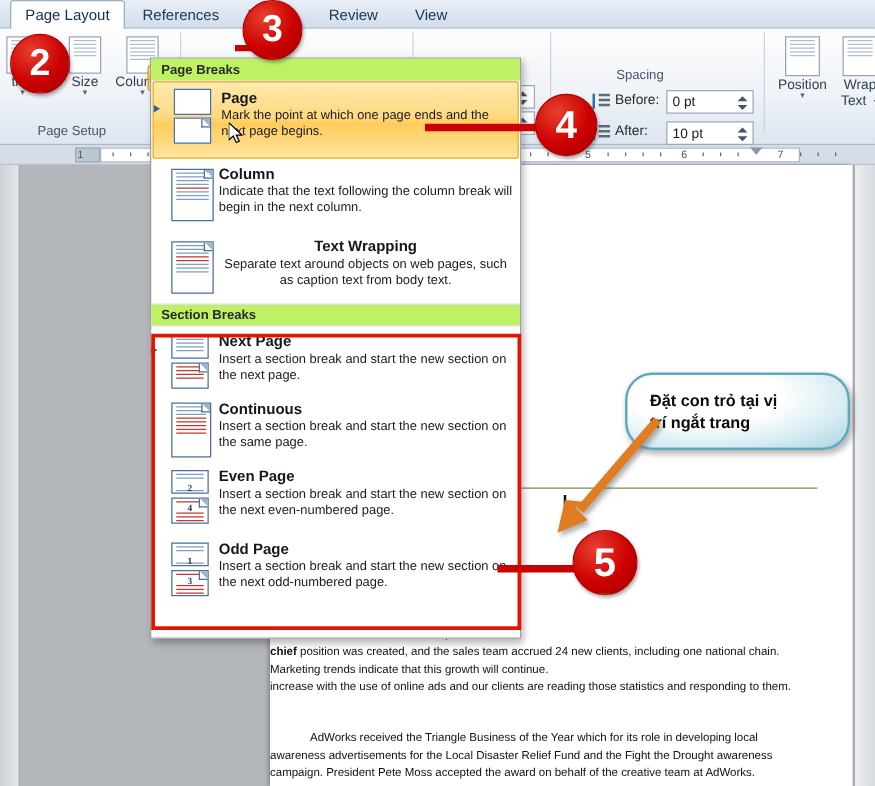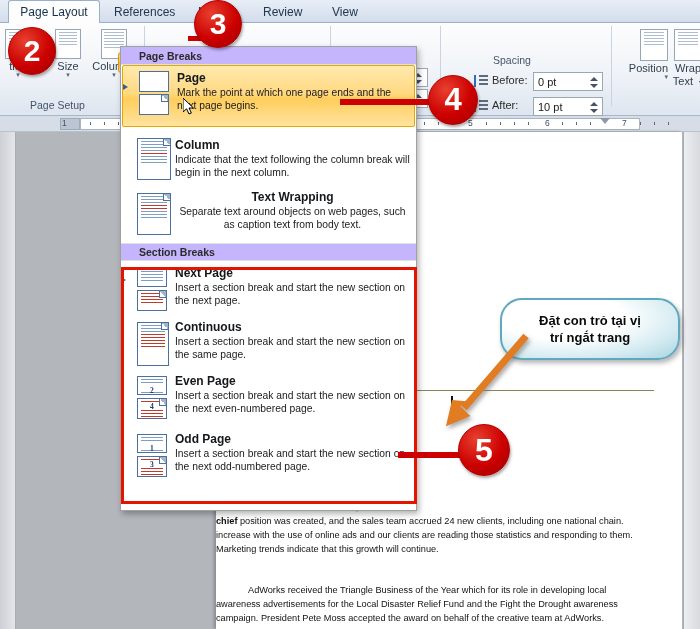--- a/index.html
+++ b/index.html
@@ -182,22 +182,22 @@
   .body-par b { font-weight: 700; }
 
   
   #breaks-menu {
     position: absolute; left: 120px; top: 46px; width: 297px; height: 465px;
     background: #ffffff; border: 1px solid #a0a0a0;
     box-shadow: 2px 3px 6px rgba(0,0,0,.3);
     font-size: 10.5px; color: #1a1a1a;
   }
   .menu-header {
-    height: 18px; background: #c4b5fd; border-bottom: 1px solid #e0e0e0;
-    display: flex; align-items: center; padding-left: 18px;
+    height: 18px; background: #bef264; border-bottom: 1px solid #e0e0e0;
+    display: flex; align-items: center; padding-left: 8px;
     font-weight: 700; font-size: 10.5px; color: #2b2b2b;
   }
   .menu-item {
     position: relative; display: flex; padding: 5px 6px 6px 6px;
   }
   .menu-item.selected {
     background: linear-gradient(to bottom,#ffe9ad 0%,#ffd982 45%,#ffcd5b 55%,#ffe3a0 100%);
     border: 1px solid #e3a900; border-radius: 2px;
     margin: 0 1px;
   }
@@ -249,21 +249,21 @@
   #callout {
     position: absolute; left: 500px; top: 298px; width: 180px; height: 62px;
     border-radius: 22px;
     background: radial-gradient(ellipse at 35% 30%, #ffffff 0%, #ffffff 38%, #d6ecf2 70%, #a9d4e0 100%);
     border: 2px solid #5fa8bd;
     box-shadow: 2px 3px 5px rgba(0,0,0,.3);
     display:flex; align-items:center; justify-content:center;
   }
   #callout-text {
     font-size: 13px; font-weight: 700; color:#0a0a0a;
-    text-align:center; line-height:17px; width:140px;
+    text-align:left; line-height:17px; width:140px;
   }
   #arrow-svg { position:absolute; left:430px; top:330px; }
 
   .cursor-glyph {
     position: absolute; width: 14px; height: 18px;
   }
 </style>
 </head>
 <body>
 
@@ -386,21 +386,21 @@
     <div class="num-field" style="left:533px; top:74px; width:70px; height:19px;">
       <span>10 pt</span>
     </div>
     <div class="spin" style="left:588px; top:75px;">
         <b class="u"></b>
         <b class="d"></b>
       </div>
     <div class="dialog-launcher" style="left:601px; top:100px;"></div>
     <div class="grp-sep" style="left:611px;"></div>
 
-    <div class="big-btn" style="left:616px; top:6px;align-items:flex-end;">
+    <div class="big-btn" style="left:616px; top:6px;">
       <div class="doc-icon" style="width:28px;height:32px;">
           <i></i>
           <i></i>
           <i></i>
           <i></i>
           <i></i>
         </div>
       <div class="lbl">Position</div>
       <div class="arw">▾</div>
     </div>
@@ -458,22 +458,22 @@
       <div class="doc-title" id="title2">nthly Report</div>
       <div id="title-rule"></div>
       <div class="doc-title" id="title3">010</div>
       <div id="caret"></div>
 
       <div class="body-par" style="left:0px; top:340px;">
         <span style="display:block;padding-left:0px;"><span>company has shown growth in many arenas.</span></span>
         <span style="display:block;"><span>eased since 4th quarter in the Sales</span></span>
         <span style="display:block;font-weight:700;"><span>the role of VP of sales was filled, a new sales</span></span>
         <span style="display:block;"><b>chief</b><span> position was created, and the sales team accrued 24 new clients, including one national chain.</span></span>
+        <span style="display:block;"><span>Marketing trends indicate that this growth will continue.</span></span>
         <span style="display:block;"><span>increase with the use of online ads and our clients are reading those statistics and responding to them.</span></span>
-        <span style="display:block;"><span>Marketing trends indicate that this growth will continue.</span></span>
       </div>
 
       <div class="body-par" style="left:0px; top:451px;">
         <span style="display:block;padding-left:32px;"><span>AdWorks received the Triangle Business of the Year which for its role in developing local</span></span>
         <span style="display:block;"><span>awareness advertisements for the Local Disaster Relief Fund and the Fight the Drought awareness</span></span>
         <span style="display:block;"><span>campaign.  President Pete Moss accepted the award on behalf of the creative team at AdWorks.</span></span>
       </div>
     </div>
 
     <div id="vscroll-right"></div>
@@ -497,21 +497,21 @@
       </div>
       <div class="mi-text">
         <div class="mi-title"><span>Page</span></div>
         <div class="mi-desc"><span>Mark the point at which one page ends and the next page begins.</span></div>
       </div>
       <svg class="cursor-glyph" style="left:60px; top:32px;" viewBox="0 0 14 18">
         <polygon points="0,0 0,14 3.6,10.8 6,16 8.4,15 6,10 10.5,10" fill="#ffffff" stroke="#000" stroke-width="1"></polygon>
       </svg>
     </div>
 
-    <div class="menu-item" style="height:58px;align-items:flex-end;">
+    <div class="menu-item" style="height:58px;">
       <div class="mi-icon">
         <div class="ico-two" style="top:3px;">
           <div class="sheet top" style="height:42px;width:34px;">
             <div class="ln"></div>
               <div class="ln"></div>
               <div class="ln"></div>
               <div class="ln"></div>
             <div class="ln red"></div>
               <div class="ln"></div>
               <div class="ln"></div>

